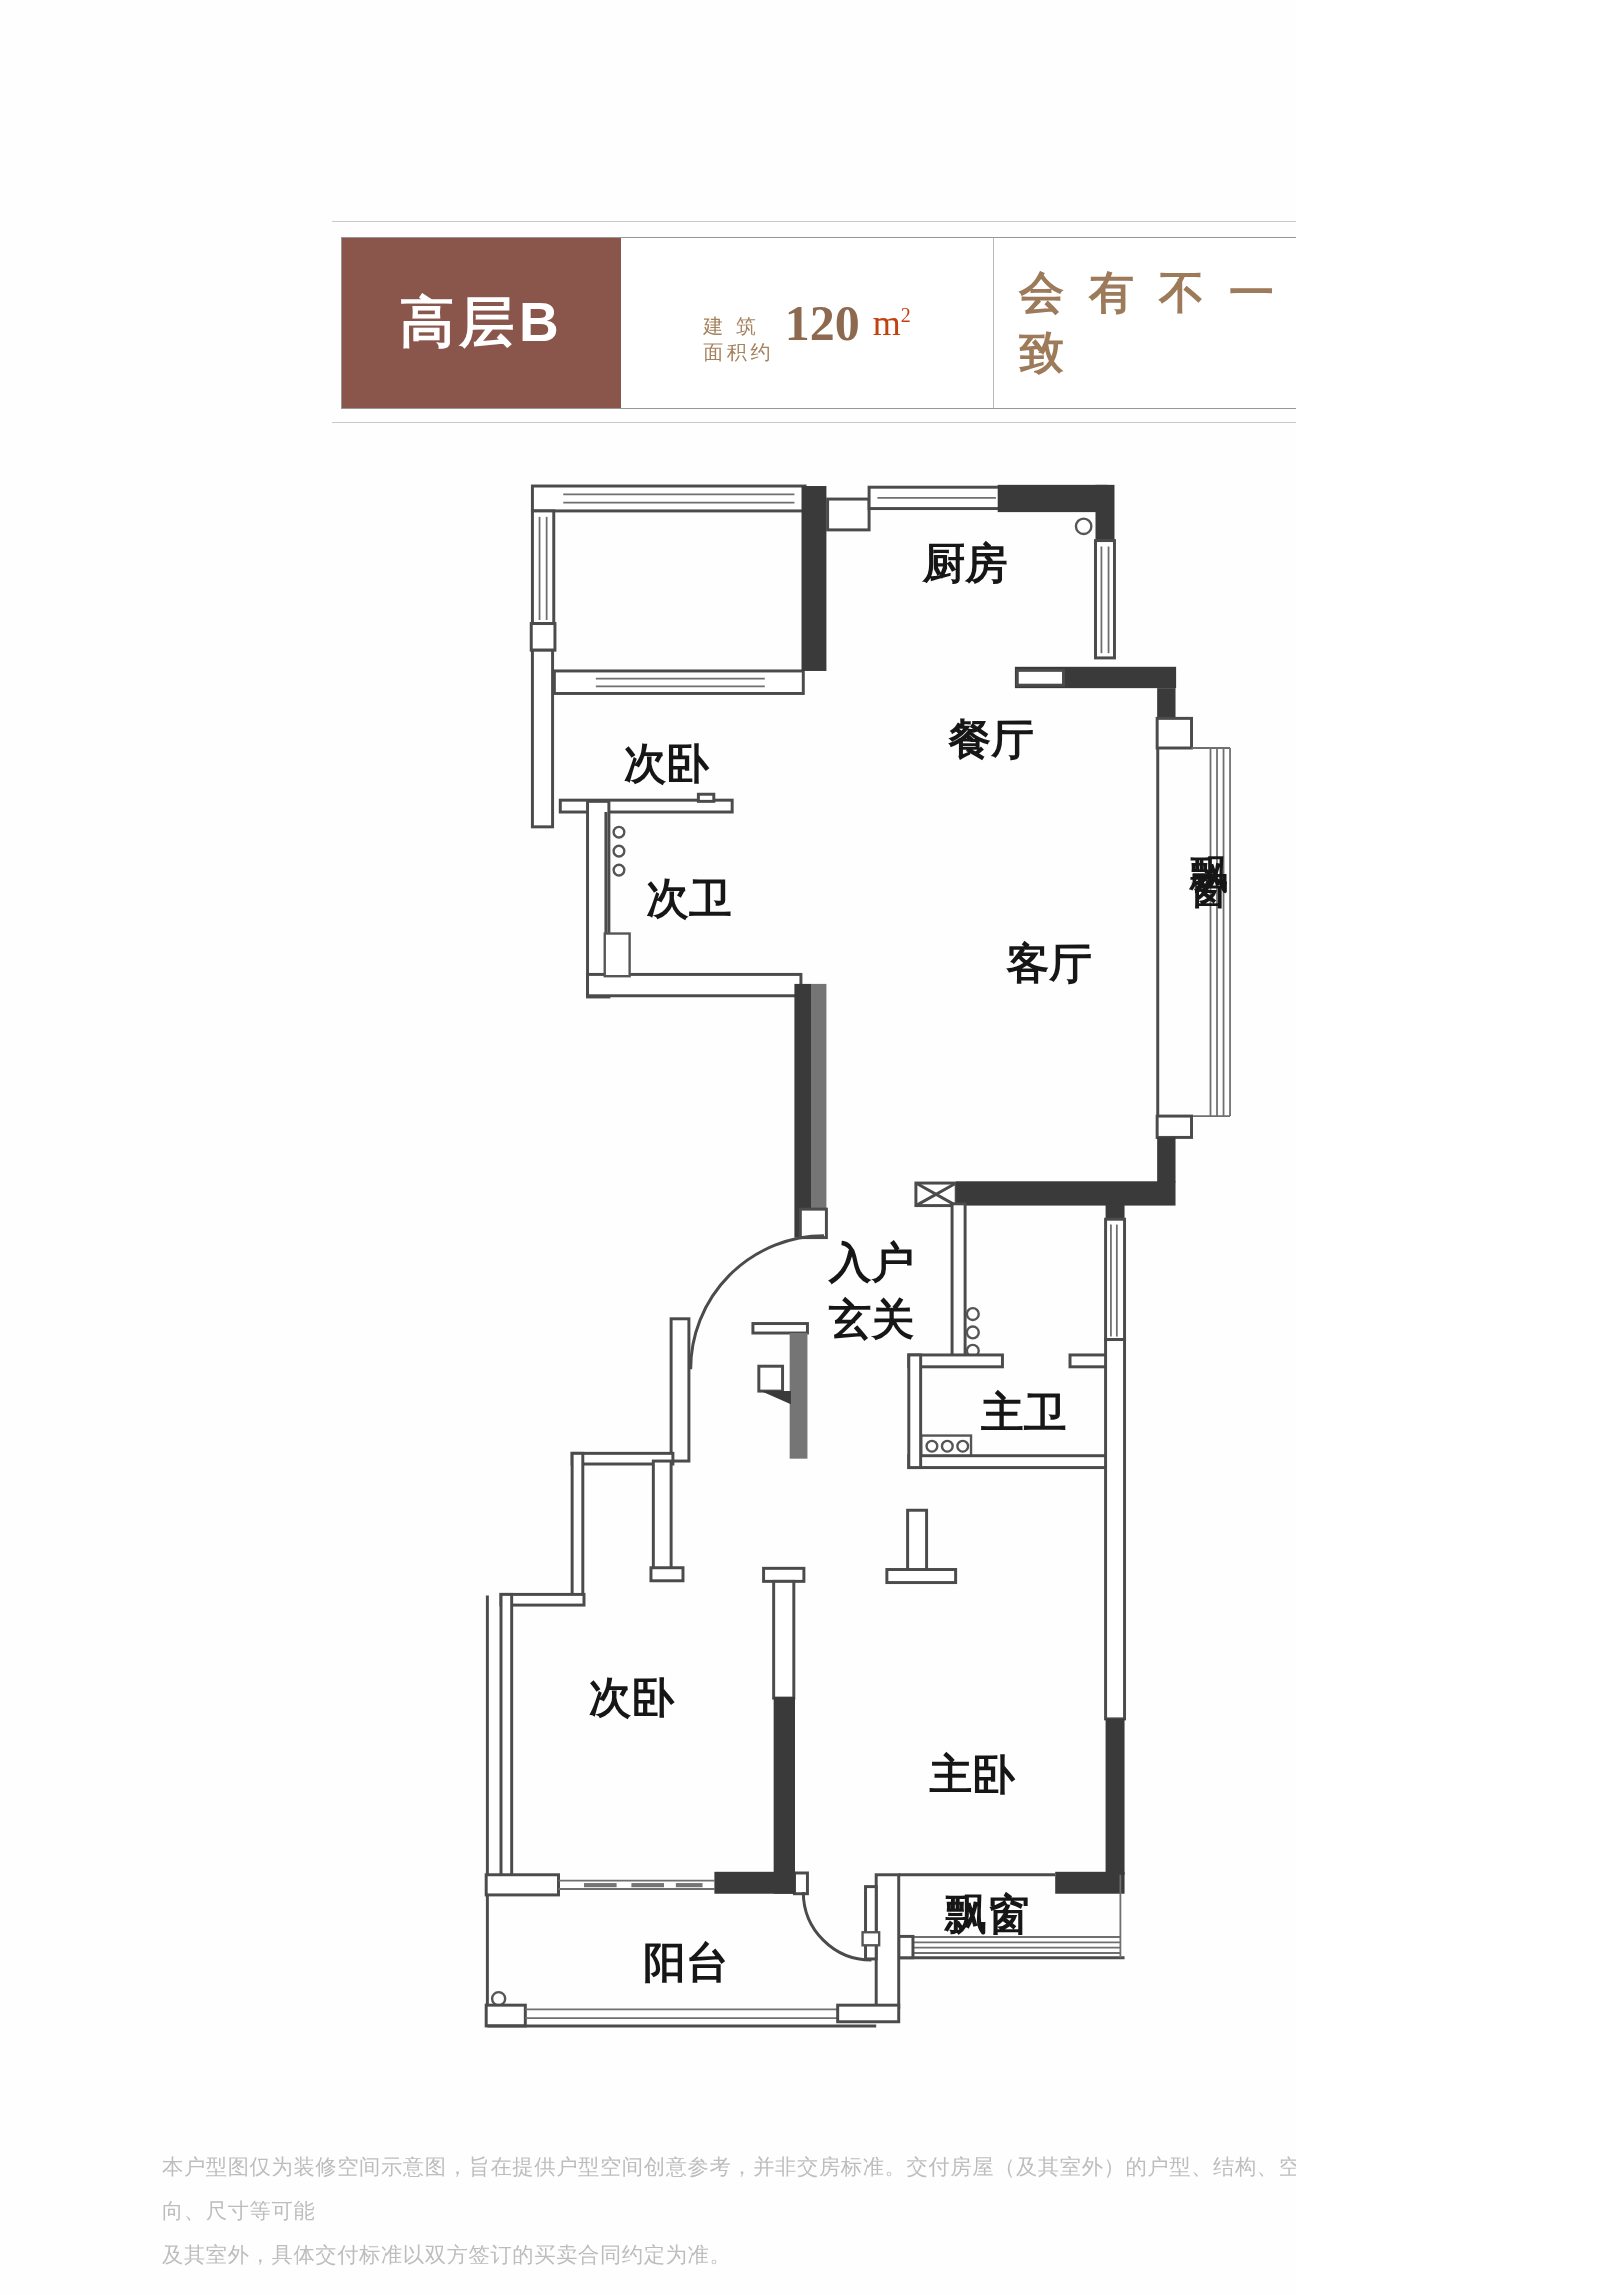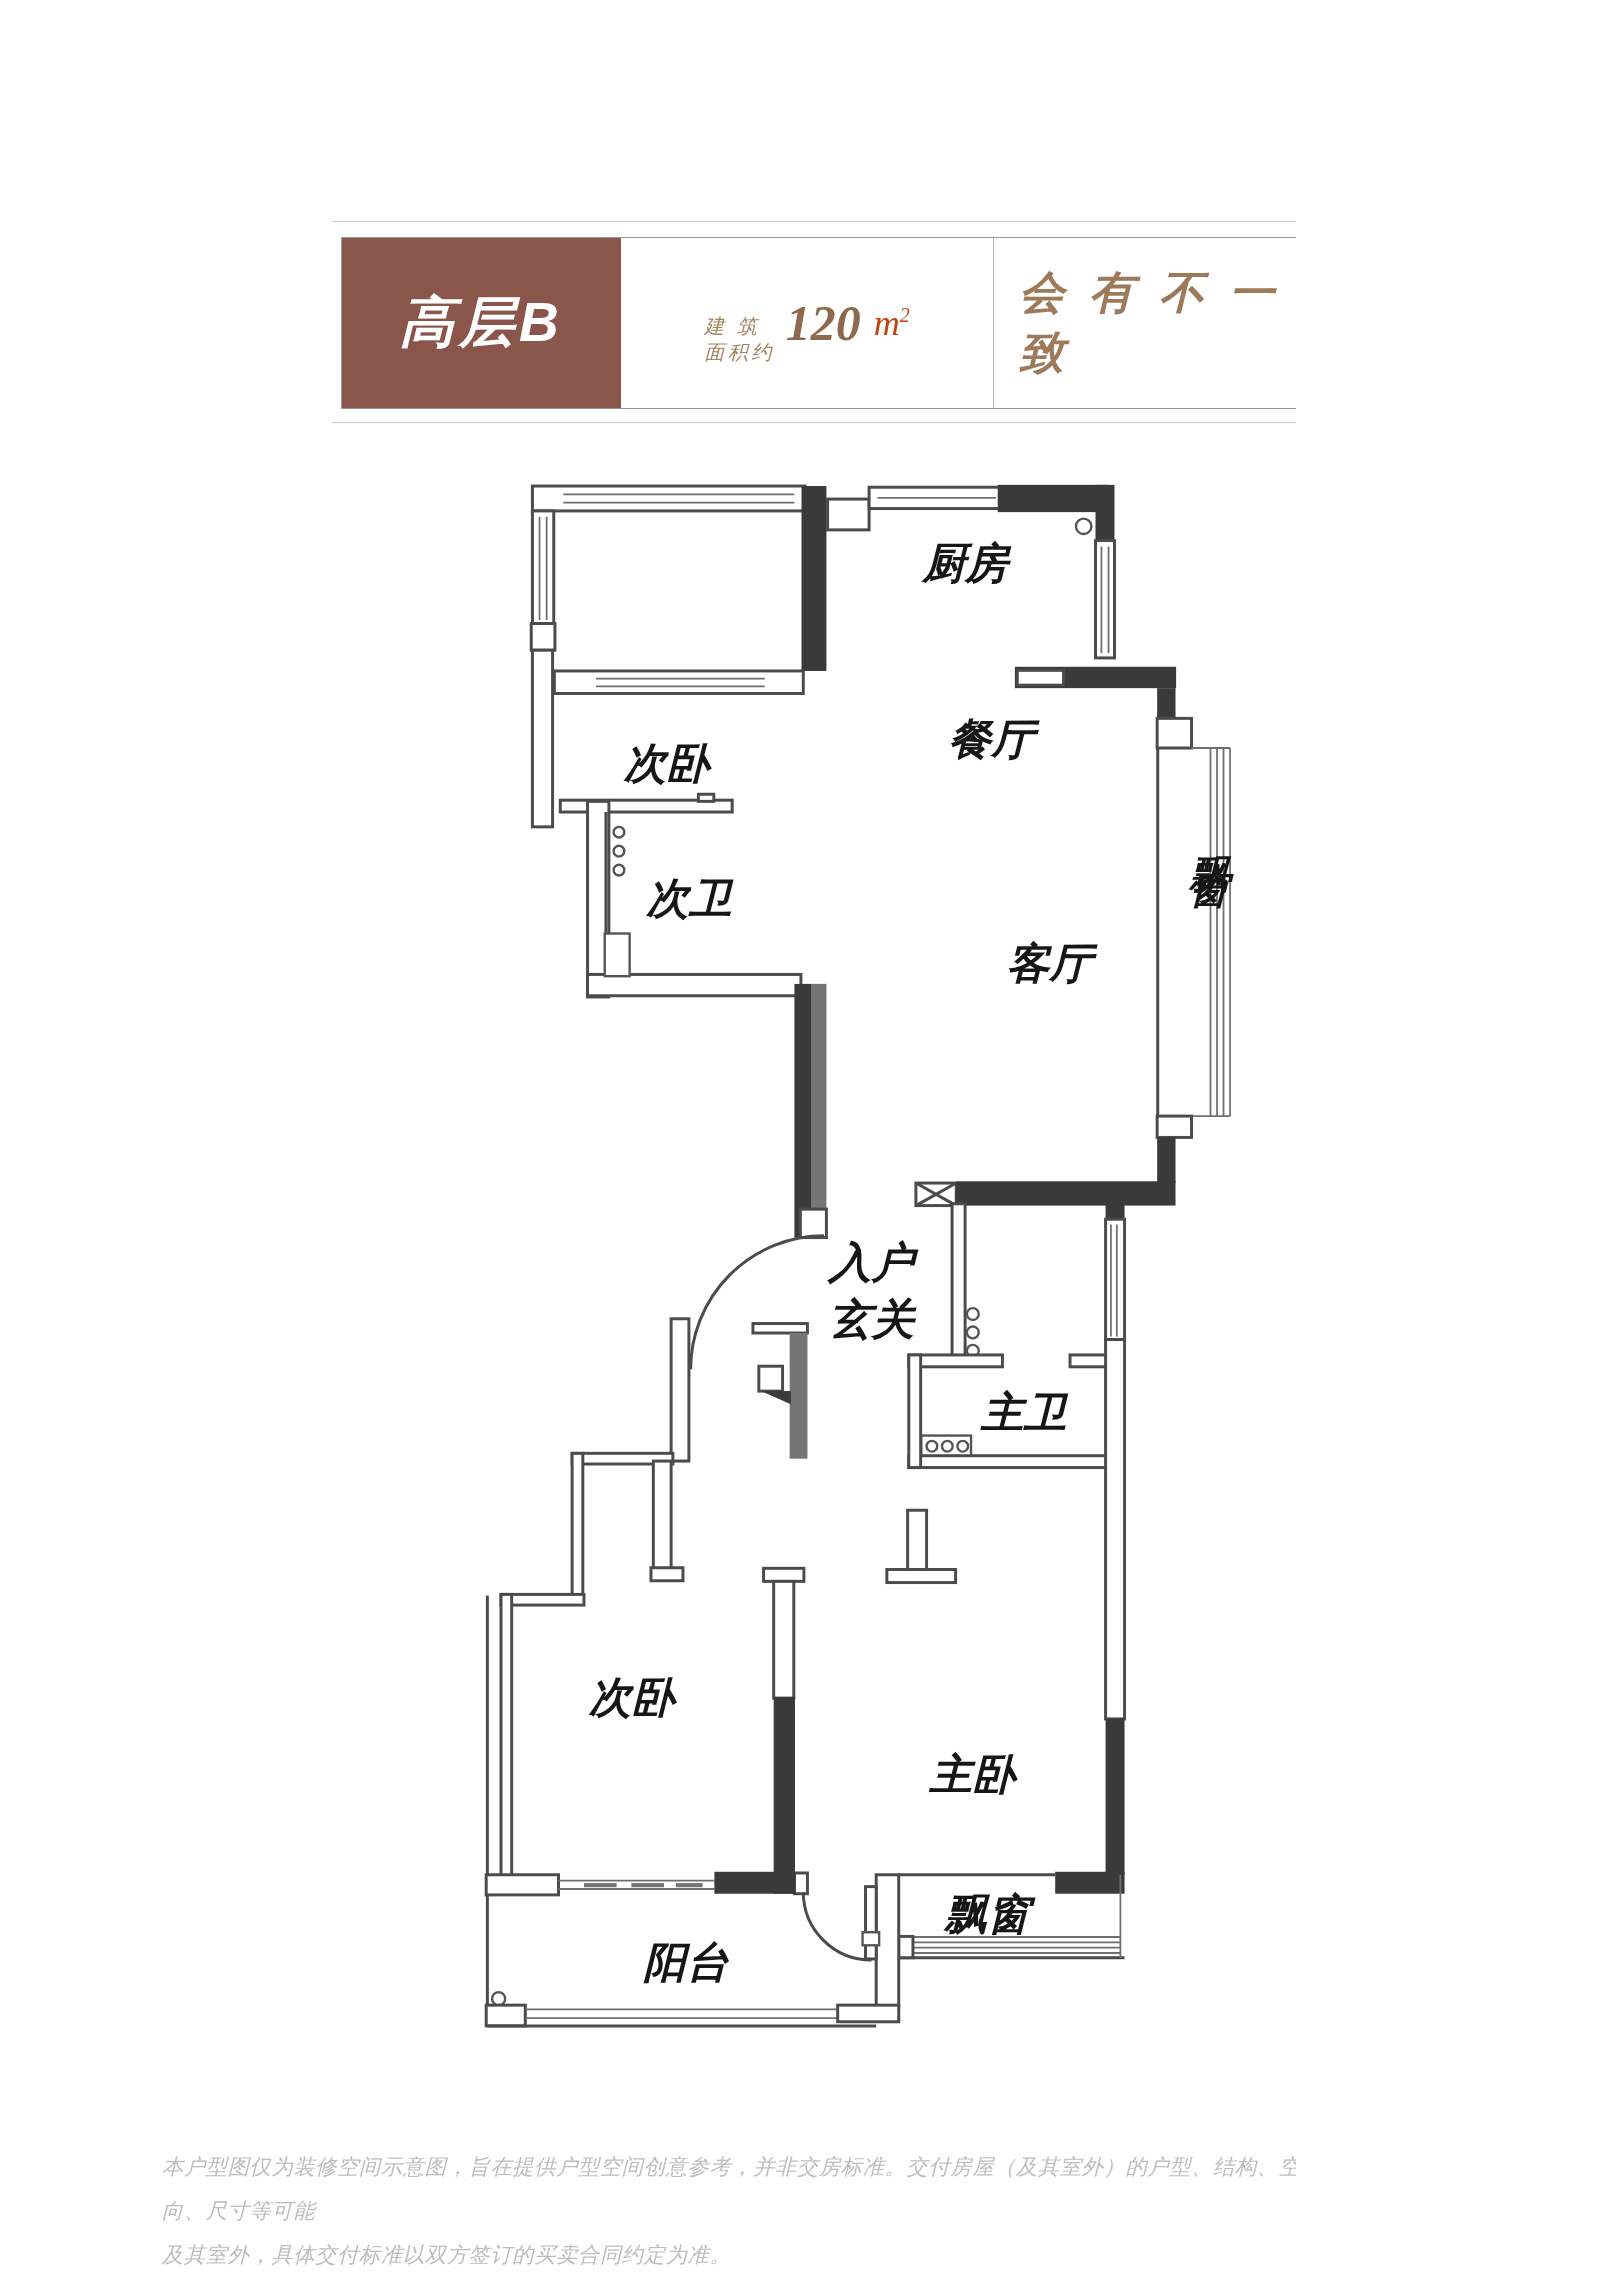--- a/index.html
+++ b/index.html
@@ -1,17 +1,17 @@
 <!DOCTYPE html>
 <html style="font-size:9.5px"><head>
 <meta charset="utf-8">
 <style>
   html,body{margin:0;padding:0;background:#ffffff;}
   #page{position:relative;width:1296px;height:2295px;background:#fefefe;overflow:hidden;
-        font-family:"Liberation Sans",sans-serif;font-style:italic;}
+        font-family:"Liberation Sans",sans-serif;}
 
   
   .hdr{position:absolute;left:341px;top:237px;width:1005px;height:172px;
        background:#ffffff;border:1.8px solid #979797;box-sizing:border-box;display:flex;}
   .hdr-rule{position:absolute;left:332px;width:1023px;height:1.2px;background:#c9c9c9;}
   .hdr .cell{display:flex;align-items:center;justify-content:center;box-sizing:border-box;}
   .cell-unit{width:279px;background:#8a564c;color:#fff;font-size:55px;font-weight:bold;letter-spacing:4.7px;}
   .cell-area{width:373px;border-right:1.2px solid #b9b9b9;color:#9c7a5a;}
   .cell-layout{flex:1;color:#9c7a5a;font-size:45px;font-weight:bold;letter-spacing:25px;
                padding-left:25px;}

